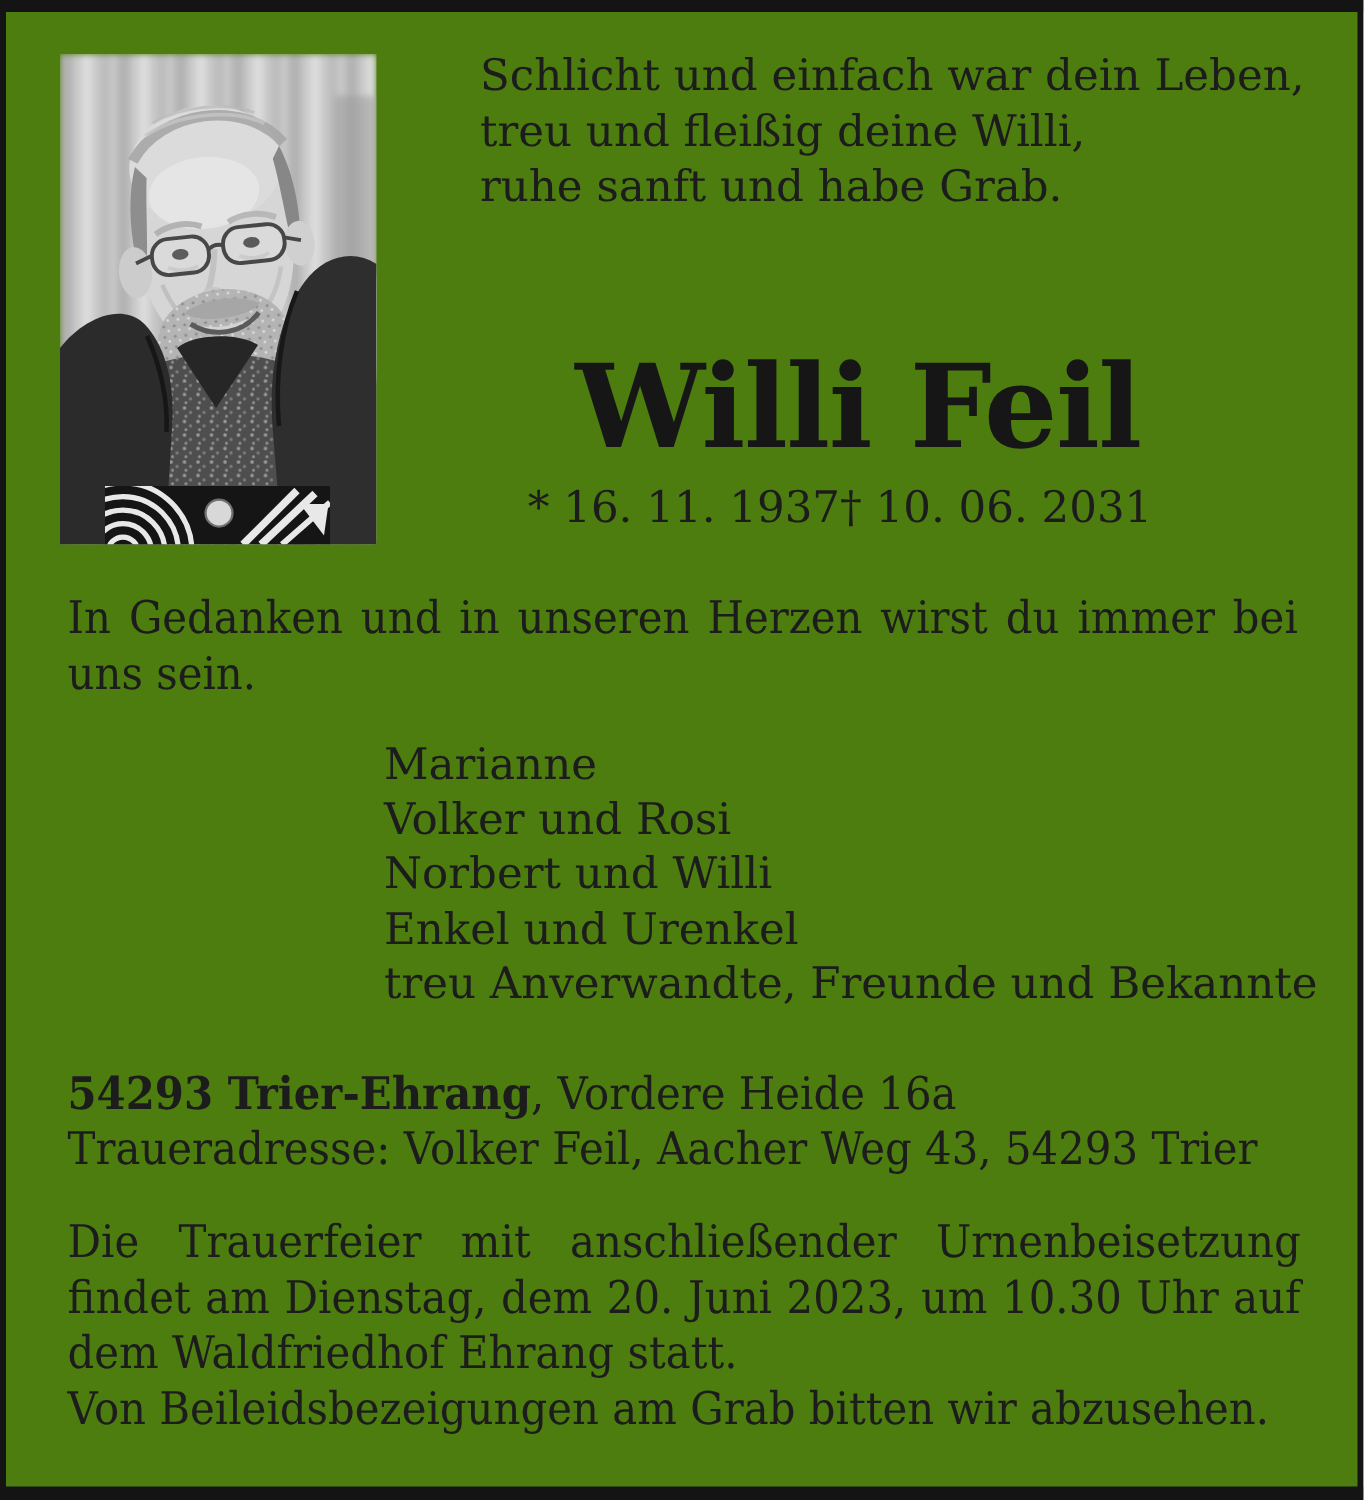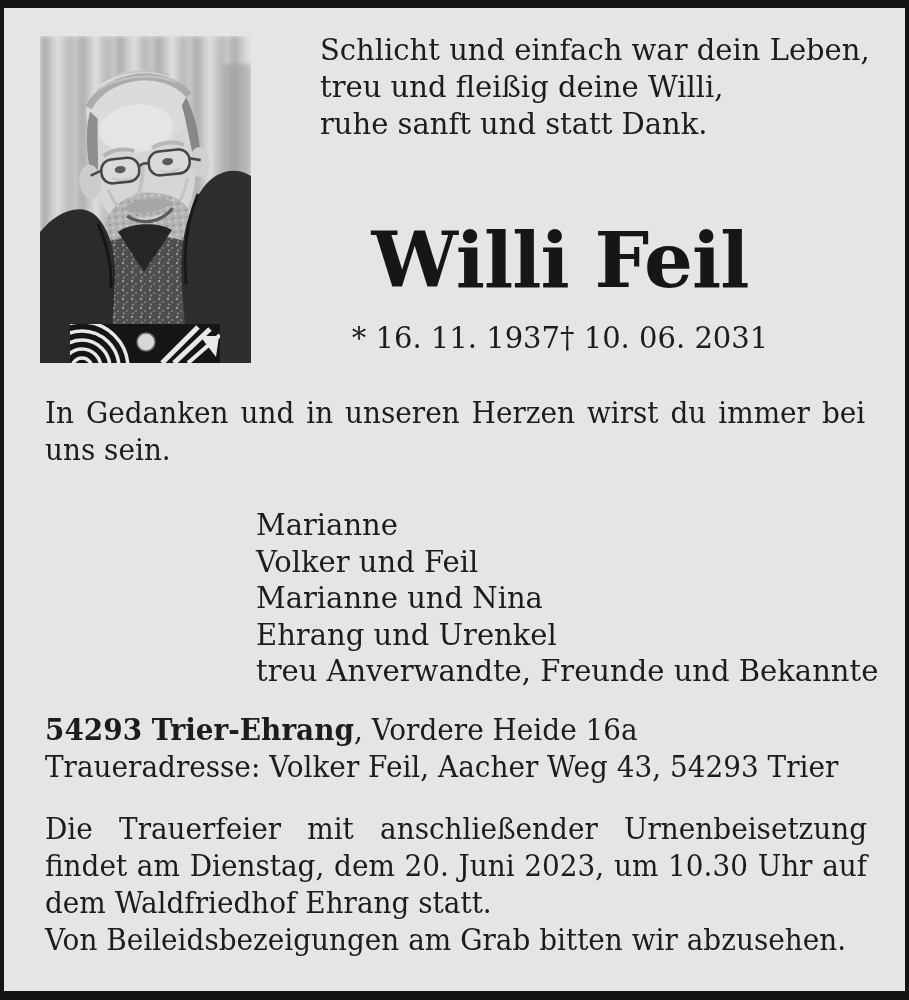--- a/index.html
+++ b/index.html
@@ -1,42 +1,42 @@
 <!DOCTYPE html>
 <html><head>
 <meta charset="utf-8">
 <style>
   html,body{margin:0;padding:0;background:#ffffff;}
   .page{
-    position:relative;width:909px;height:1000px;background:#e5e5e5;overflow:hidden;
+    position:relative;width:909px;height:1000px;background:#4d7c0f;overflow:hidden;
     font-family:"DejaVu Serif","Liberation Serif",serif;color:#1c1c1c;
   }
   
   .bar-top{position:absolute;left:0;top:0;width:909px;height:8px;background:#141414;}
   .bar-bottom{position:absolute;left:0;bottom:0;width:909px;height:9px;background:#141414;}
   .edge-left{position:absolute;left:0;top:0;width:4px;height:1000px;background:#141414;}
   .edge-right{position:absolute;right:0;top:0;width:4px;height:1000px;background:#141414;}
 
   .photo{position:absolute;left:40px;top:36px;width:211px;height:327px;display:block;}
 
   .verse{position:absolute;left:320px;top:32px;font-size:29px;line-height:37px;white-space:nowrap;}
 
   .name{
-    position:absolute;left:318px;top:222px;width:484px;margin:0;
+    position:absolute;left:318px;top:222px;width:484px;margin:12px;
     text-align:center;font-size:77px;line-height:1;font-weight:bold;
     letter-spacing:-1px;color:#161616;white-space:nowrap;
   }
   .dates{
     position:absolute;left:318px;top:324px;width:484px;
     display:flex;justify-content:center;
     font-size:29px;line-height:1;white-space:nowrap;
   }
 
   .memorial{position:absolute;left:45px;top:394px;width:882px;font-size:30px;line-height:37px;}
-  .mourners{position:absolute;left:256px;top:491px;font-size:29px;line-height:36.5px;white-space:nowrap;margin-top:16px;}
+  .mourners{position:absolute;left:256px;top:491px;font-size:29px;line-height:36.5px;white-space:nowrap;}
   .address{position:absolute;left:45px;top:711px;width:884px;font-size:30px;line-height:37px;white-space:nowrap;}
   .closing{position:absolute;left:45px;top:810px;width:884px;font-size:30px;line-height:37px;}
 
   
   .cond{transform:scaleX(0.93);transform-origin:0 0;}
 
   .jline{display:flex;justify-content:space-between;}
   .jline span{display:inline-block;white-space:pre;}
   .b{font-weight:bold;}
 </style>
@@ -140,21 +140,21 @@
       <path d="M134,327 L170,293" stroke="#e8e8e8" stroke-width="5"></path>
       <path d="M148,327 L180,299" stroke="#e8e8e8" stroke-width="4"></path>
       <path d="M160,300 L176,321 L179,300 Z" fill="#e8e8e8"></path>
       <circle cx="106" cy="306" r="9" fill="#d8d8d8" stroke="#6f6f6f" stroke-width="1.5"></circle>
     </g>
   </svg>
 
   <div class="verse">
     <div>Schlicht und einfach war dein Leben,</div>
     <div>treu und fleißig deine Willi,</div>
-    <div>ruhe sanft und statt Dank.</div>
+    <div>ruhe sanft und habe Grab.</div>
   </div>
 
   <h1 class="name">Willi Feil</h1>
   <div class="dates">
     <span>* 16. 11. 1937</span>
     <span>† 10. 06. 2031</span>
   </div>
 
   <div class="memorial cond">
     <div class="jline">
@@ -167,23 +167,23 @@
         <span>wirst</span>
         <span>du</span>
         <span>immer</span>
         <span>bei</span>
       </div>
     <div>uns sein.</div>
   </div>
 
   <div class="mourners">
     <div>Marianne</div>
-    <div>Volker und Feil</div>
-    <div>Marianne und Nina</div>
-    <div>Ehrang und Urenkel</div>
+    <div>Volker und Rosi</div>
+    <div>Norbert und Willi</div>
+    <div>Enkel und Urenkel</div>
     <div>treu Anverwandte, Freunde und Bekannte</div>
   </div>
 
   <div class="address cond">
     <div>
       <span class="b">54293 Trier-Ehrang</span><span>, Vordere Heide 16a</span>
     </div>
     <div>Traueradresse: Volker Feil, Aacher Weg 43, 54293 Trier</div>
   </div>
 

